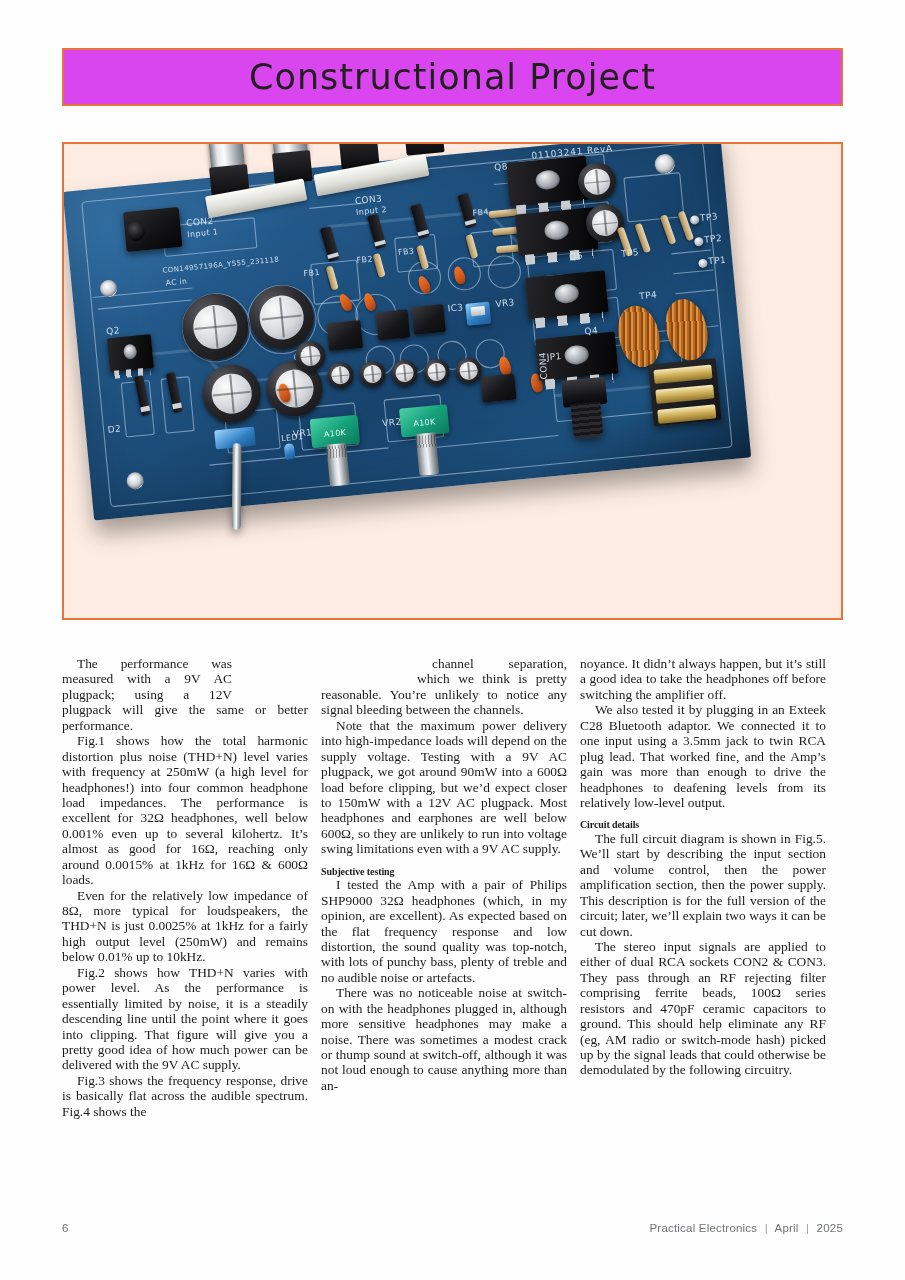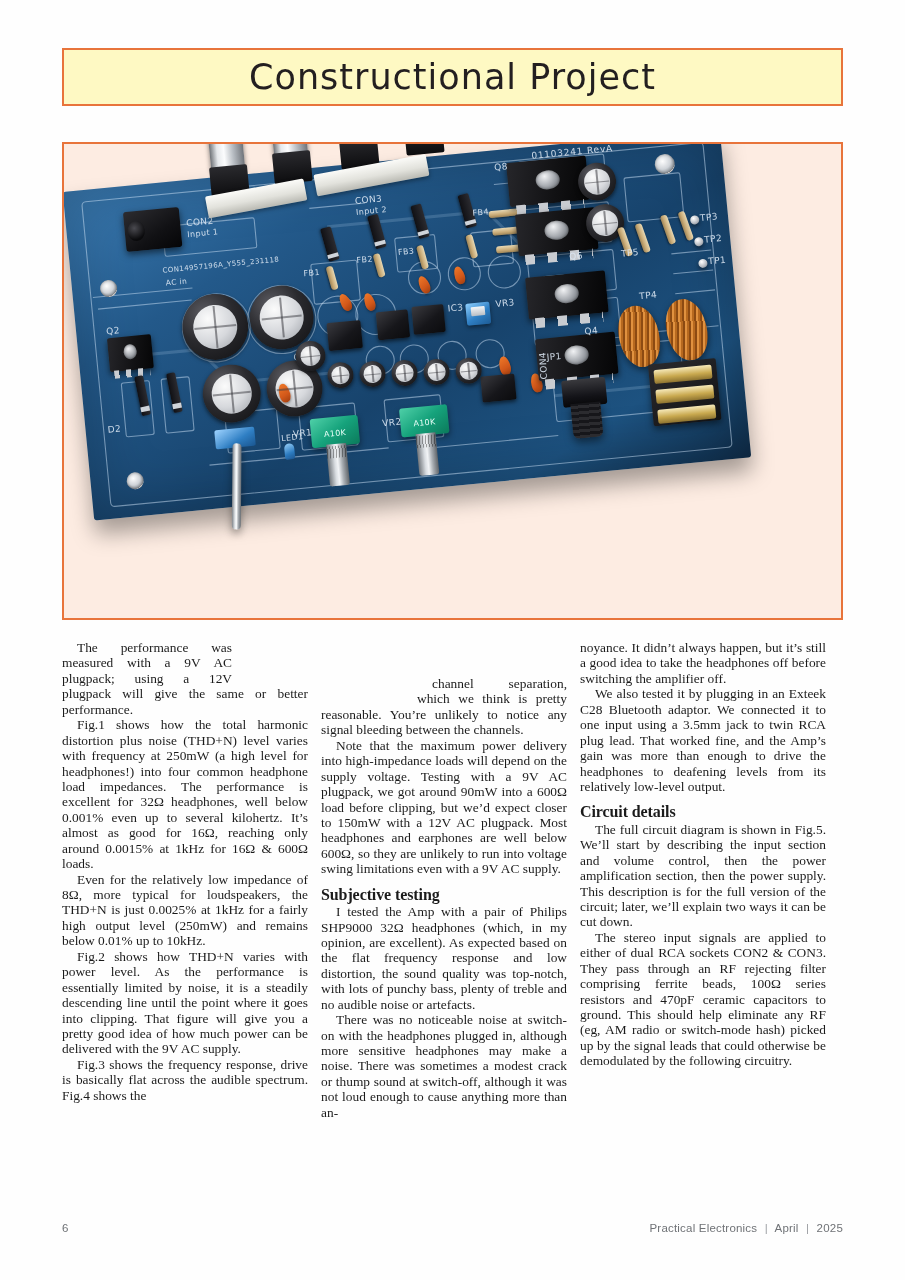--- a/index.html
+++ b/index.html
@@ -11,21 +11,21 @@
     position:relative;
   }
   .page{
     position:absolute;left:0;top:0;width:905px;height:1280px;
     background:#fefefe;
   }
 
   
   .banner{
     position:absolute;left:62px;top:48px;width:781px;height:58px;
-    background:#fef9c3;
+    background:#d946ef;
     border:2px solid #e8743b;
     box-sizing:border-box;
   }
   .banner-title{
     position:absolute;left:0;top:0;width:100%;height:100%;
     display:flex;align-items:center;justify-content:center;
     font-family:"DejaVu Sans",sans-serif;
     font-size:35px;
     letter-spacing:1px;
     color:#231f20;
@@ -170,34 +170,34 @@
     position:absolute;left:436px;top:440px;width:340px;
     font-family:"Liberation Serif",serif;font-weight:bold;font-size:11.6px;
     line-height:1.27;color:#1a1a1a;
   }
 
   
   .cols{
     position:absolute;left:62px;top:640px;width:781px;height:568px;
   }
   .col{
-    position:absolute;top:0;width:246px;
+    position:absolute;top:16px;width:246px;
     font-size:13.4px;line-height:1.152;
     color:#1b1b1b;
     text-align:justify;
     text-justify:inter-word;
     hyphens:manual;
   }
   .col1{left:0;}
-  .col2{left:259px;margin-top:36px;}
+  .col2{left:259px;}
   .col3{left:518px;}
   .col p{margin:0;text-indent:15px;}
   .col p.noind{text-indent:0;}
   .col h3{
-    margin:9px 0 0 0;font-size:16px;line-height:1.15;font-weight:bold;
+    margin:9px 0 0 0;font-size:10px;line-height:1.15;font-weight:bold;
     text-align:left;letter-spacing:-.1px;
   }
   .shape1{float:right;width:76px;height:44px;}
   .shape2{float:left;width:96px;height:26px;}
 
   
   .footer{
     position:absolute;left:62px;top:1222px;width:781px;height:20px;
     font-family:"Liberation Sans",sans-serif;font-size:11.5px;color:#6f7276;
   }

